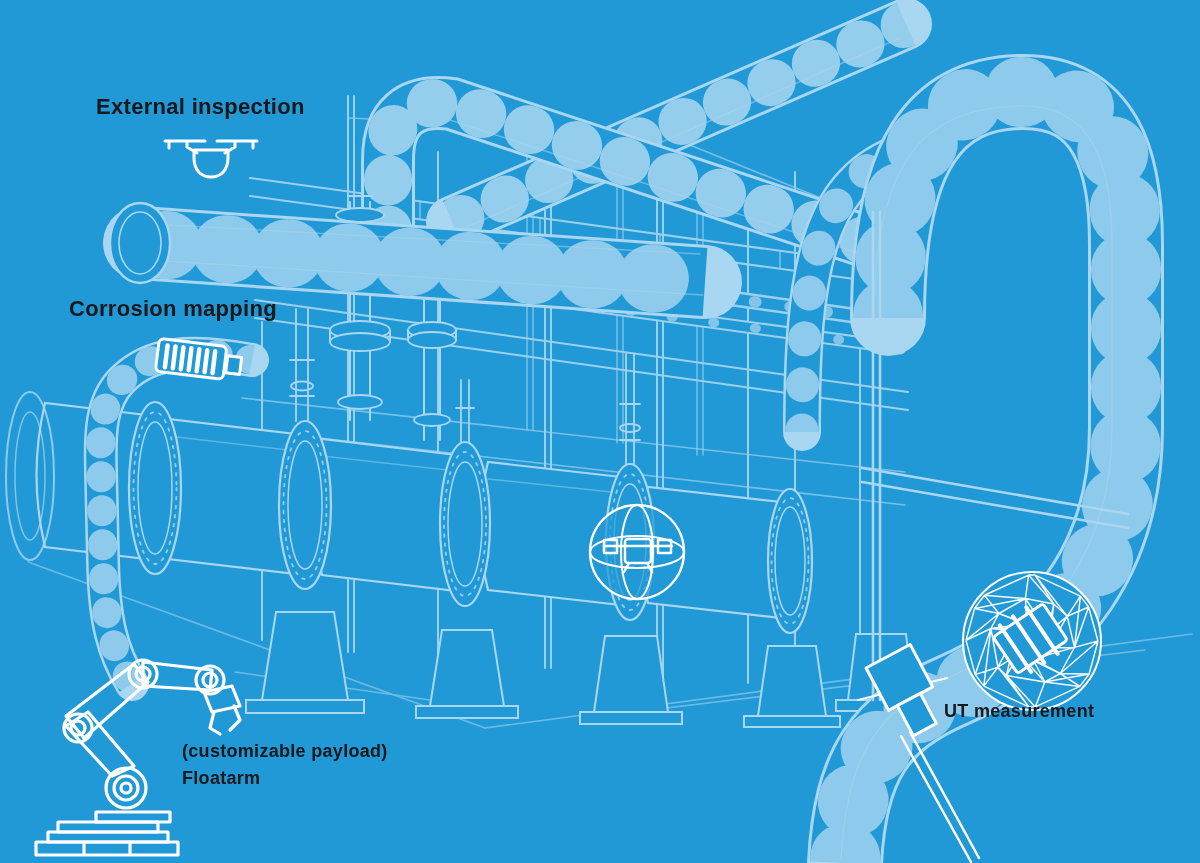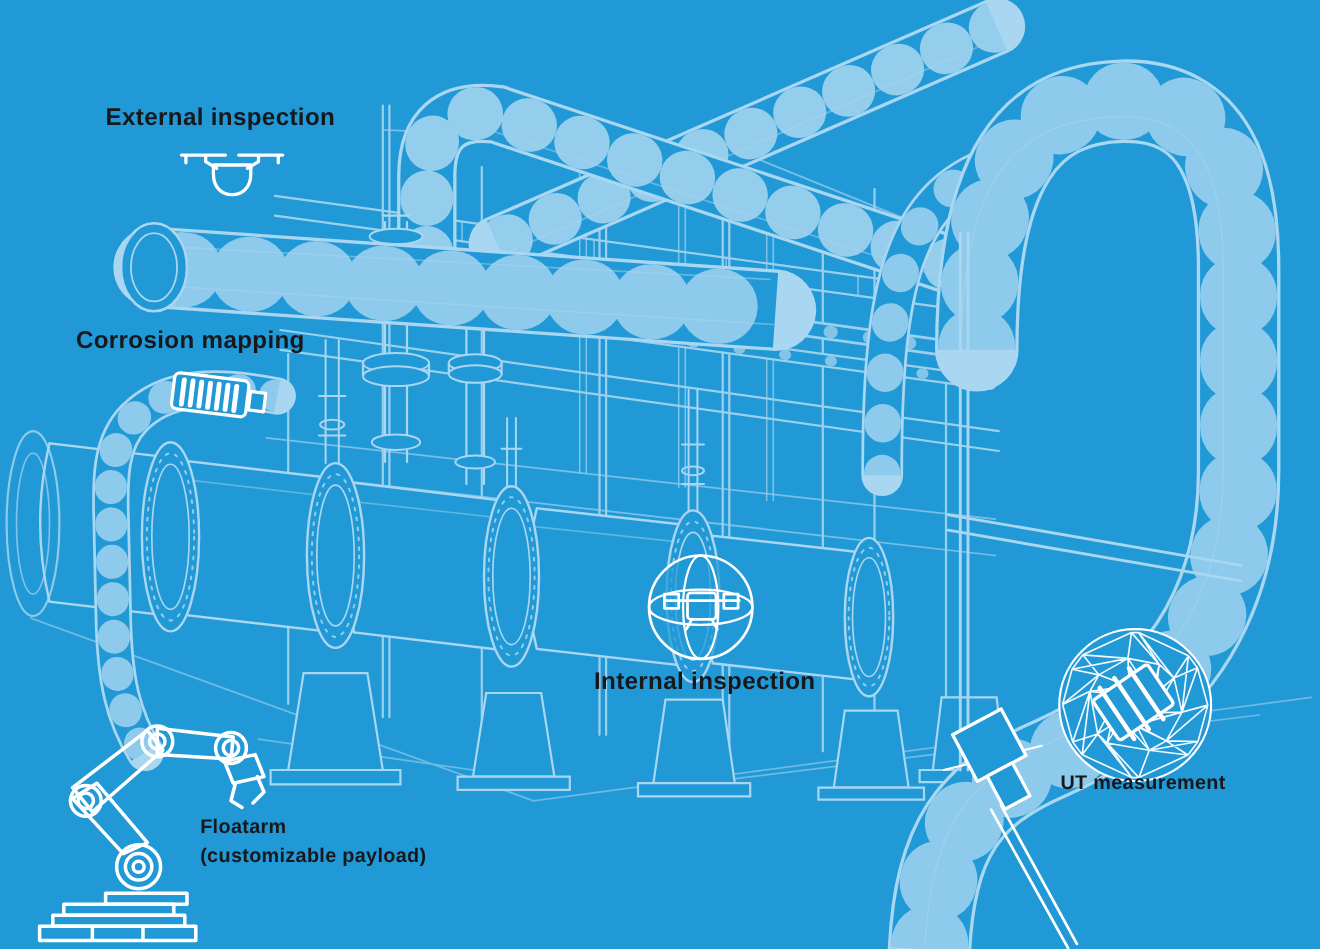--- a/index.html
+++ b/index.html
@@ -260,21 +260,20 @@
     <path d="M204,692 L232,686 L240,706 L212,712 Z"></path>
     <path d="M214,712 L210,728 L220,734"></path>
     <path d="M234,706 L240,720 L230,730"></path>
   </g>
 </svg>
 
   <div class="lbl lbl-lg" style="left:96px;top:94px">External inspection</div>
 
   <div class="lbl lbl-lg" style="left:69px;top:296px">Corrosion mapping</div>
 
-  <div class="lbl lbl-lg" style="left:540px;top:606px">Internal inspection</div>
-
-  <div class="lbl lbl-sm" style="left:964px;top:701px">UT measurement</div>
+
+  <div class="lbl lbl-sm" style="left:944px;top:701px">UT measurement</div>
 
   <div class="lbl lbl-sm lbl-2l" style="left:182px;top:738px">
+    <span>(customizable payload)</span>
     <span>Floatarm</span>
-    <span>(customizable payload)</span>
   </div>
 </div>
 
 </body></html>

